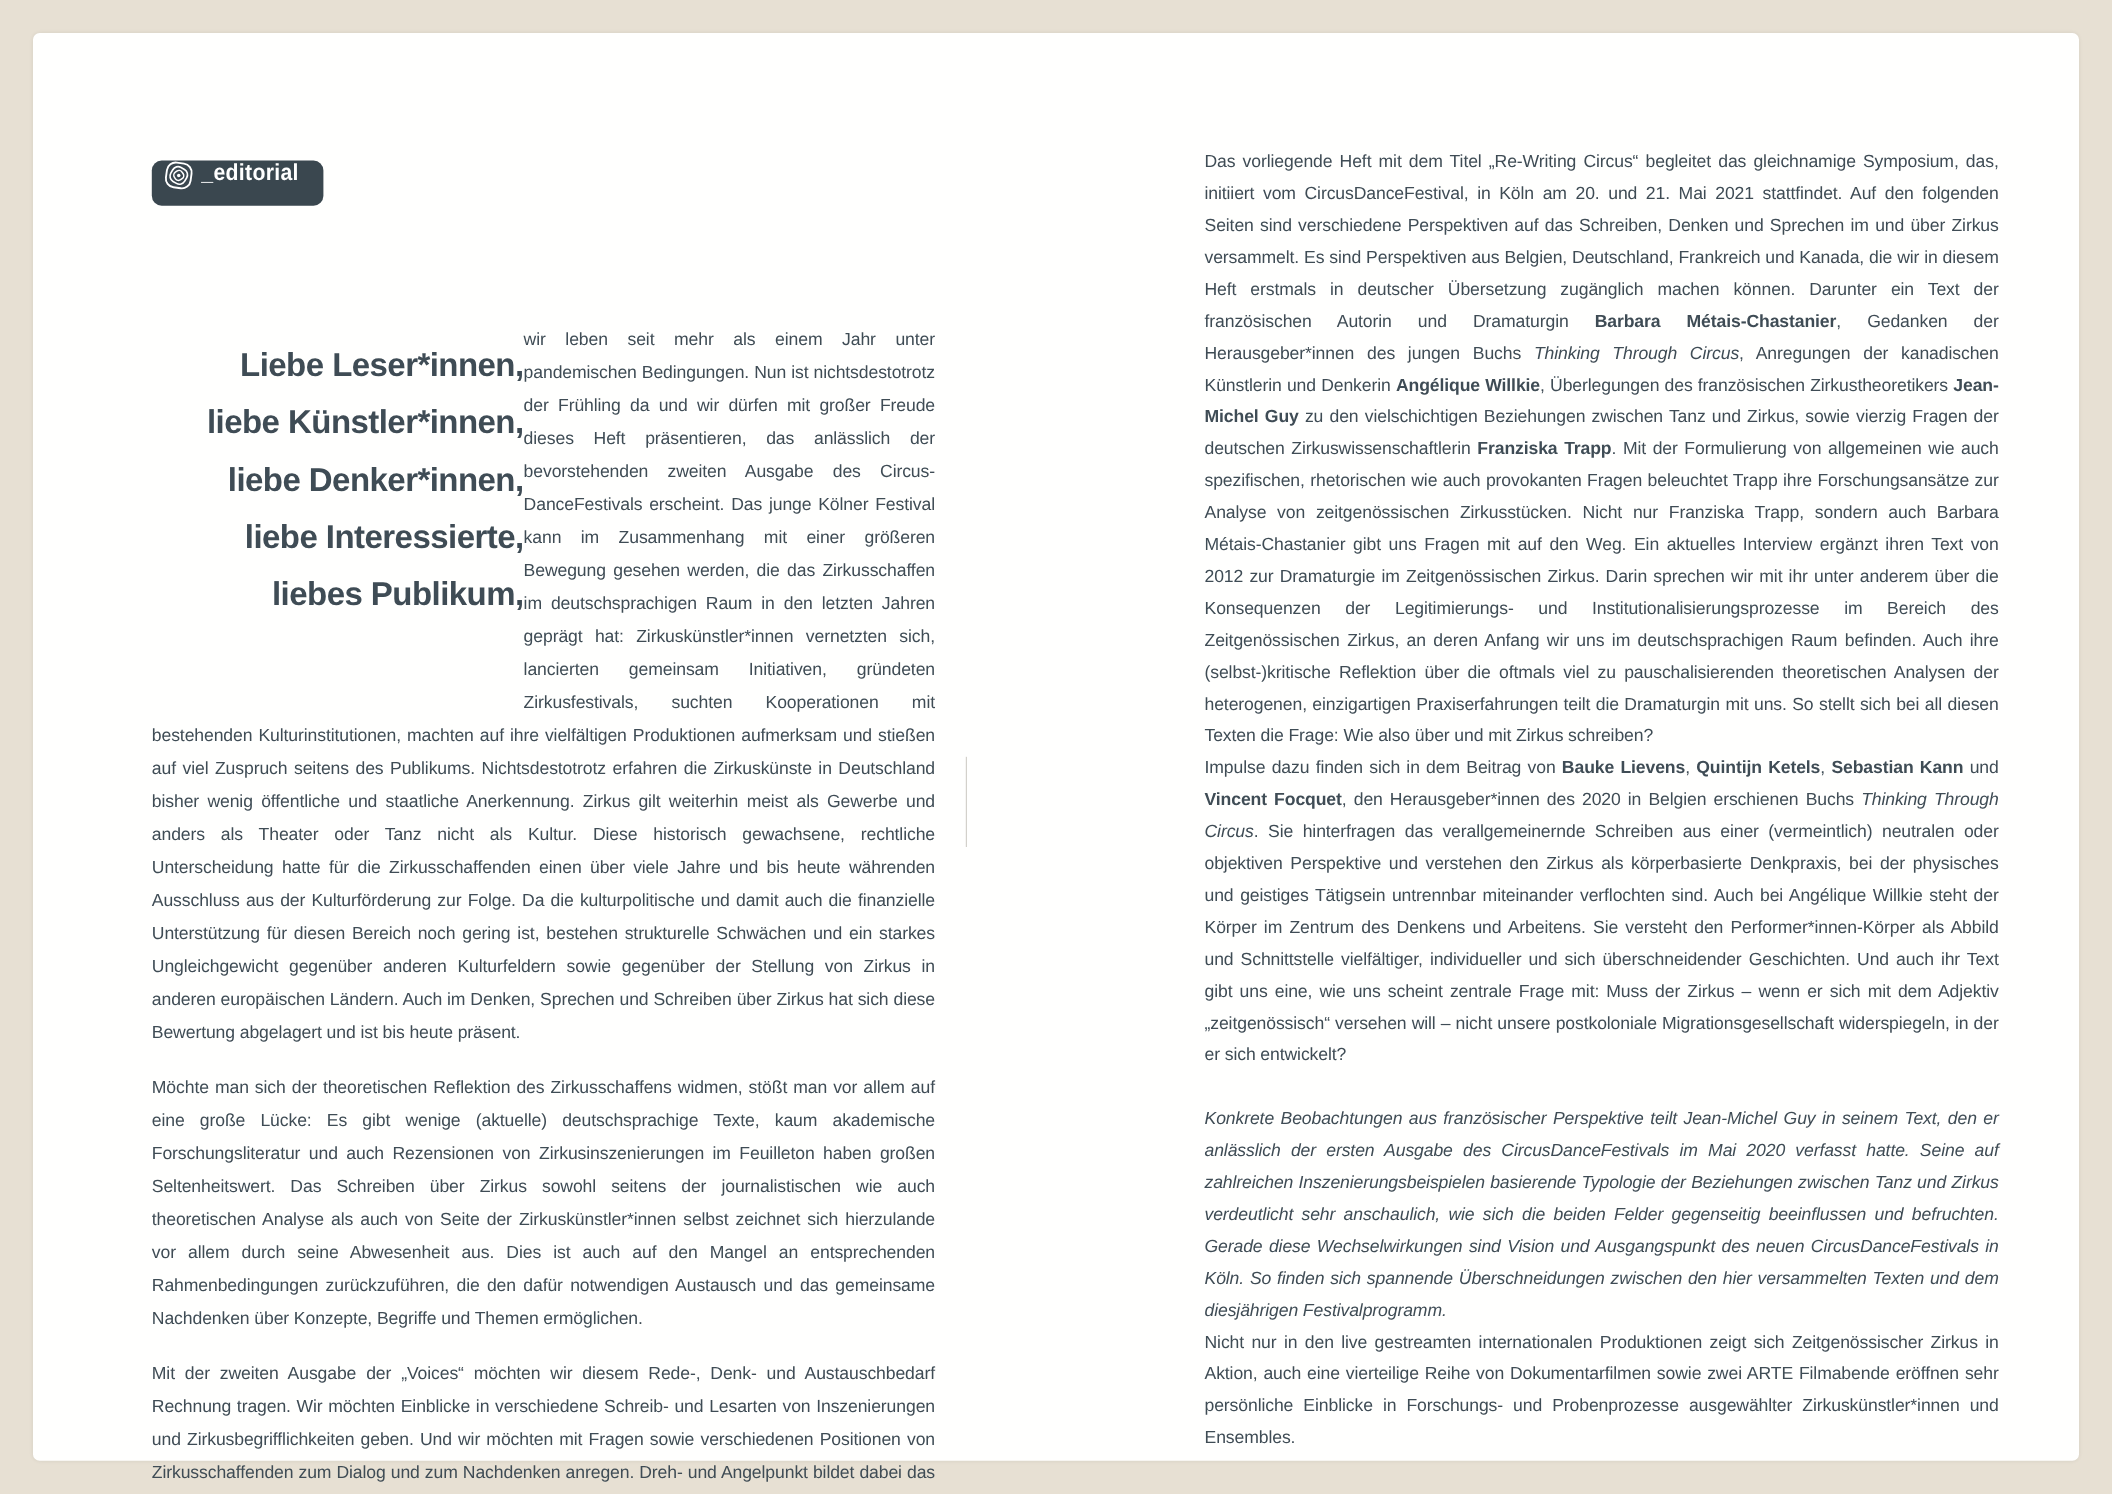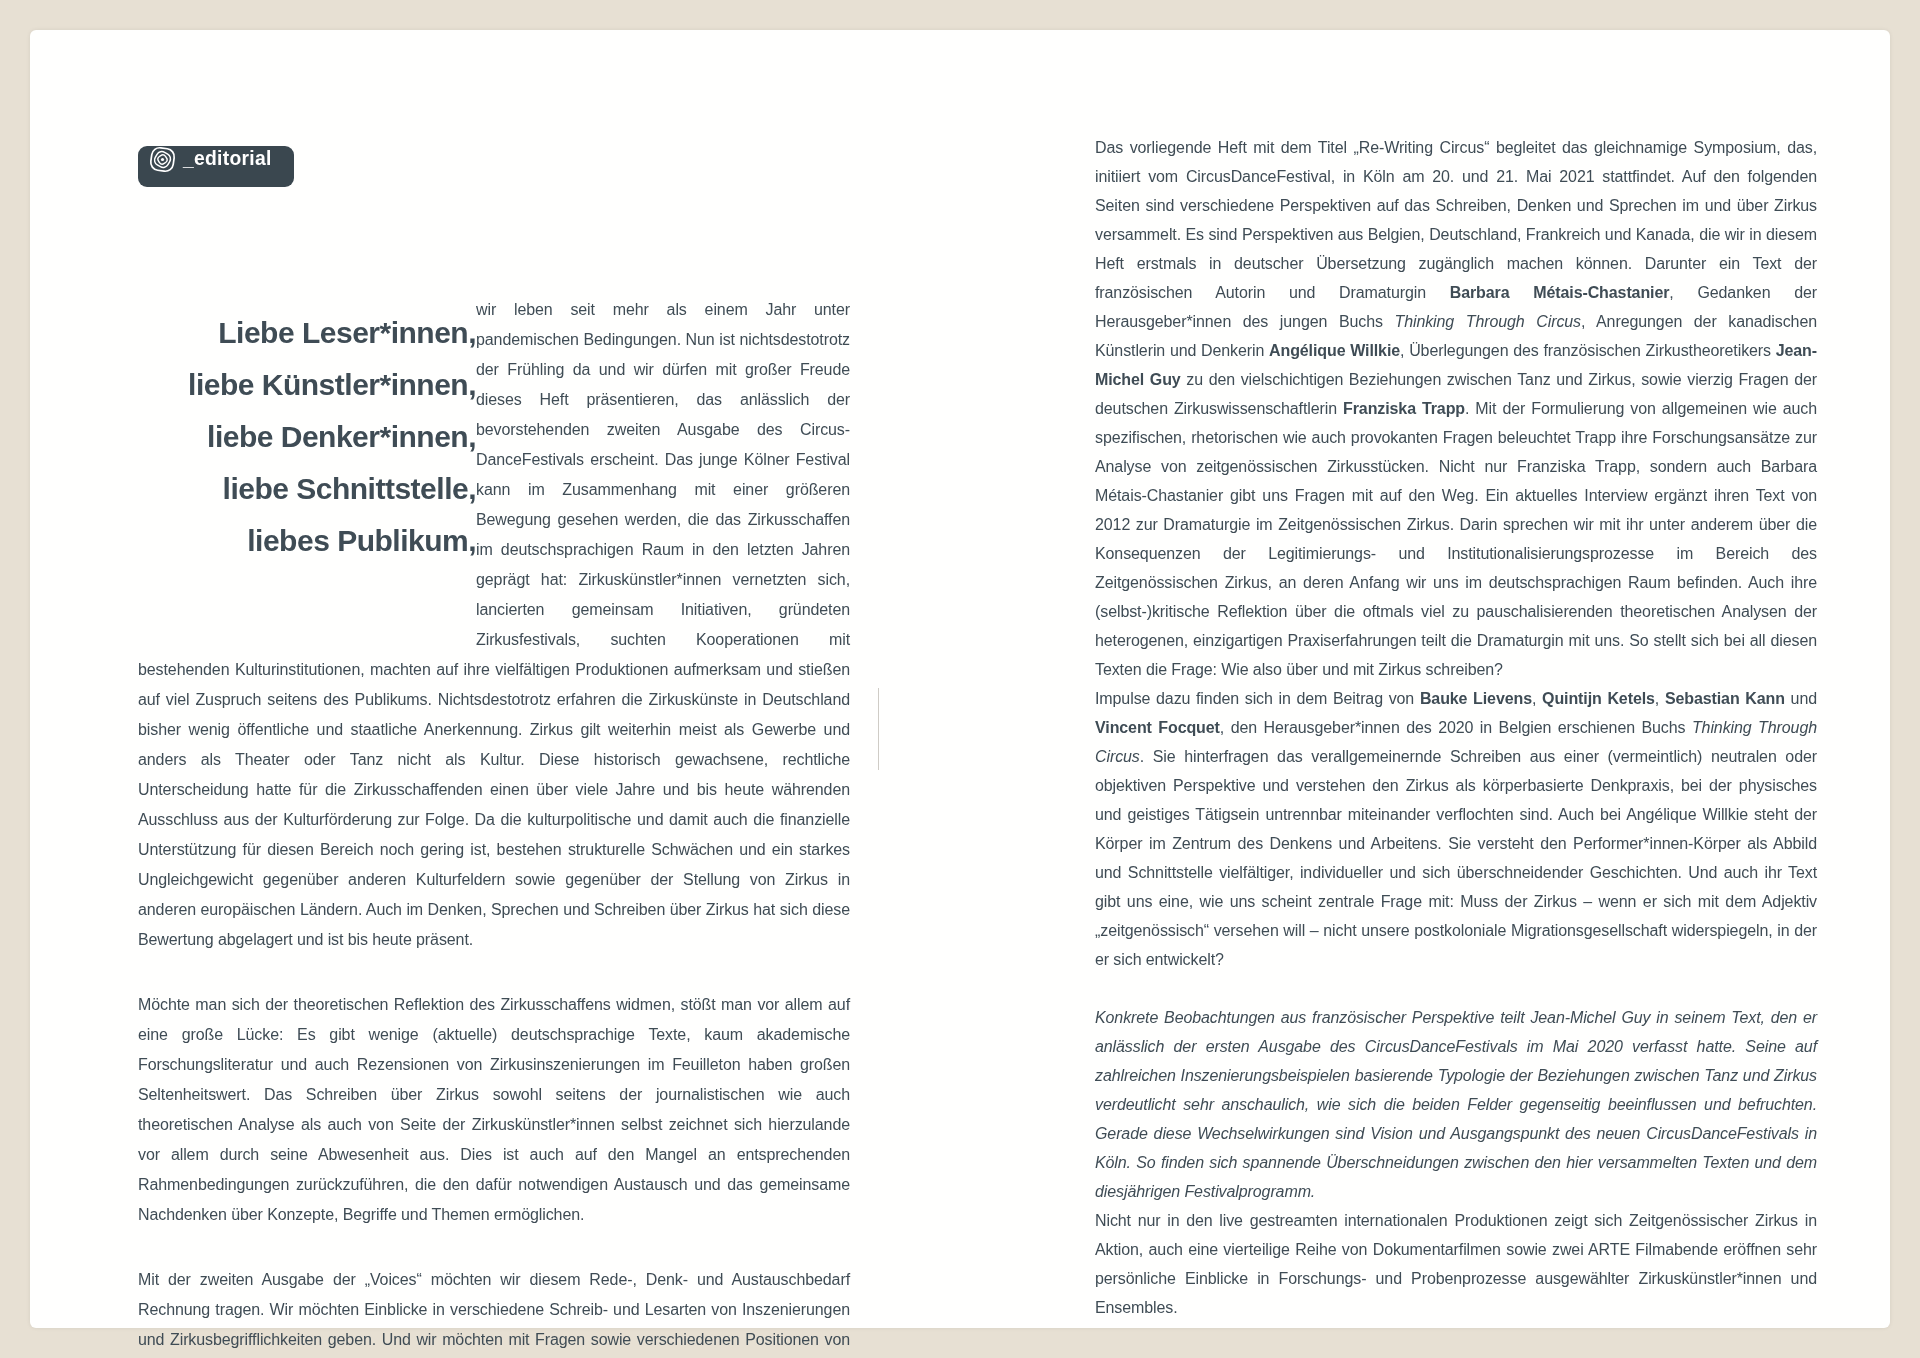--- a/index.html
+++ b/index.html
@@ -38,21 +38,21 @@
     font-size:16px; letter-spacing:-0.1px;
   }
   .left-col{left:108px; top:265px; width:712px; line-height:30px;}
   .right-col{left:1065px; top:103px; width:722px; line-height:29px;}
   .headline{
     float:left; width:338px; min-height:340px; padding-top:12px;
     font-weight:700; font-size:30px; line-height:52px;
     letter-spacing:-0.5px; text-align:right; hyphens:none;
   }
   .para{margin:0;}
-  .para.gap{margin-top:35px;}
+  .para.gap{margin-top:20px;}
   .right-col .para{margin:0;}
   .right-col .para.gap{margin-top:29px;font-style:italic;}
 </style>
 </head>
 <body>
 
 <div class="sheet">
 
   <div class="badge">
     <span>
@@ -64,21 +64,21 @@
       </svg>
     </span>
     <span class="label">_editorial</span>
   </div>
 
   <div class="col left-col">
     <div class="headline">
       <div>Liebe Leser*innen,</div>
       <div>liebe Künstler*innen,</div>
       <div>liebe Denker*innen,</div>
-      <div>liebe Schnittstelle,</div>
+      <div>liebe Interessierte,</div>
       <div>liebes Publikum,</div>
     </div>
     <p class="para">wir leben seit mehr als einem Jahr unter pandemischen Bedingungen. Nun ist nichtsdestotrotz der Frühling da und wir dürfen mit großer Freude dieses Heft präsentieren, das anlässlich der bevorstehenden zweiten Ausgabe des Circus-DanceFestivals erscheint. Das junge Kölner Festival kann im Zusammenhang mit einer größeren Bewegung gesehen werden, die das Zirkusschaffen im deutschsprachigen Raum in den letzten Jahren geprägt hat: Zirkuskünstler*innen vernetzten sich, lancierten gemeinsam Initiativen, gründeten Zirkusfestivals, suchten Kooperationen mit bestehenden Kulturinstitutionen, machten auf ihre vielfältigen Produktionen aufmerksam und stießen auf viel Zuspruch seitens des Publikums. Nichtsdestotrotz erfahren die Zirkuskünste in Deutschland bisher wenig öffentliche und staatliche Anerkennung. Zirkus gilt weiterhin meist als Gewerbe und anders als Theater oder Tanz nicht als Kultur. Diese historisch gewachsene, rechtliche Unterscheidung hatte für die Zirkusschaffenden einen über viele Jahre und bis heute währenden Ausschluss aus der Kulturförderung zur Folge. Da die kulturpolitische und damit auch die finanzielle Unterstützung für diesen Bereich noch gering ist, bestehen strukturelle Schwächen und ein starkes Ungleichgewicht gegenüber anderen Kulturfeldern sowie gegenüber der Stellung von Zirkus in anderen europäischen Ländern. Auch im Denken, Sprechen und Schreiben über Zirkus hat sich diese Bewertung abgelagert und ist bis heute präsent.</p>
     <p class="para gap">Möchte man sich der theoretischen Reflektion des Zirkusschaffens widmen, stößt man vor allem auf eine große Lücke: Es gibt wenige (aktuelle) deutschsprachige Texte, kaum akademische Forschungsliteratur und auch Rezensionen von Zirkusinszenierungen im Feuilleton haben großen Seltenheitswert. Das Schreiben über Zirkus sowohl seitens der journalistischen wie auch theoretischen Analyse als auch von Seite der Zirkuskünstler*innen selbst zeichnet sich hierzulande vor allem durch seine Abwesenheit aus. Dies ist auch auf den Mangel an entsprechenden Rahmenbedingungen zurückzuführen, die den dafür notwendigen Austausch und das gemeinsame Nachdenken über Konzepte, Begriffe und Themen ermöglichen.</p>
     <p class="para gap">Mit der zweiten Ausgabe der „Voices“ möchten wir diesem Rede-, Denk- und Austauschbedarf Rechnung tragen. Wir möchten Einblicke in verschiedene Schreib- und Lesarten von Inszenierungen und Zirkusbegrifflichkeiten geben. Und wir möchten mit Fragen sowie verschiedenen Positionen von Zirkusschaffenden zum Dialog und zum Nachdenken anregen. Dreh- und Angelpunkt bildet dabei das weite Feld der dramaturgischen Praxis. Damit ist Dramaturgie als „Architektur der Handlung“ oder „Ins-Werk-Setzen von Aktion“ gemeint. Aber auch Dramaturgie als Form des körperbasierten „Schreibens“, im Sinne des Kreierens und des Forschens innerhalb von künstlerischen Prozessen. Und wir verstehen auch das Nachdenken über und das Befragen der Zirkuspraxis als dramaturgische Tätigkeit.</p>
   </div>
 
   <div class="fold-mark"></div>
 
   <div class="col right-col">

